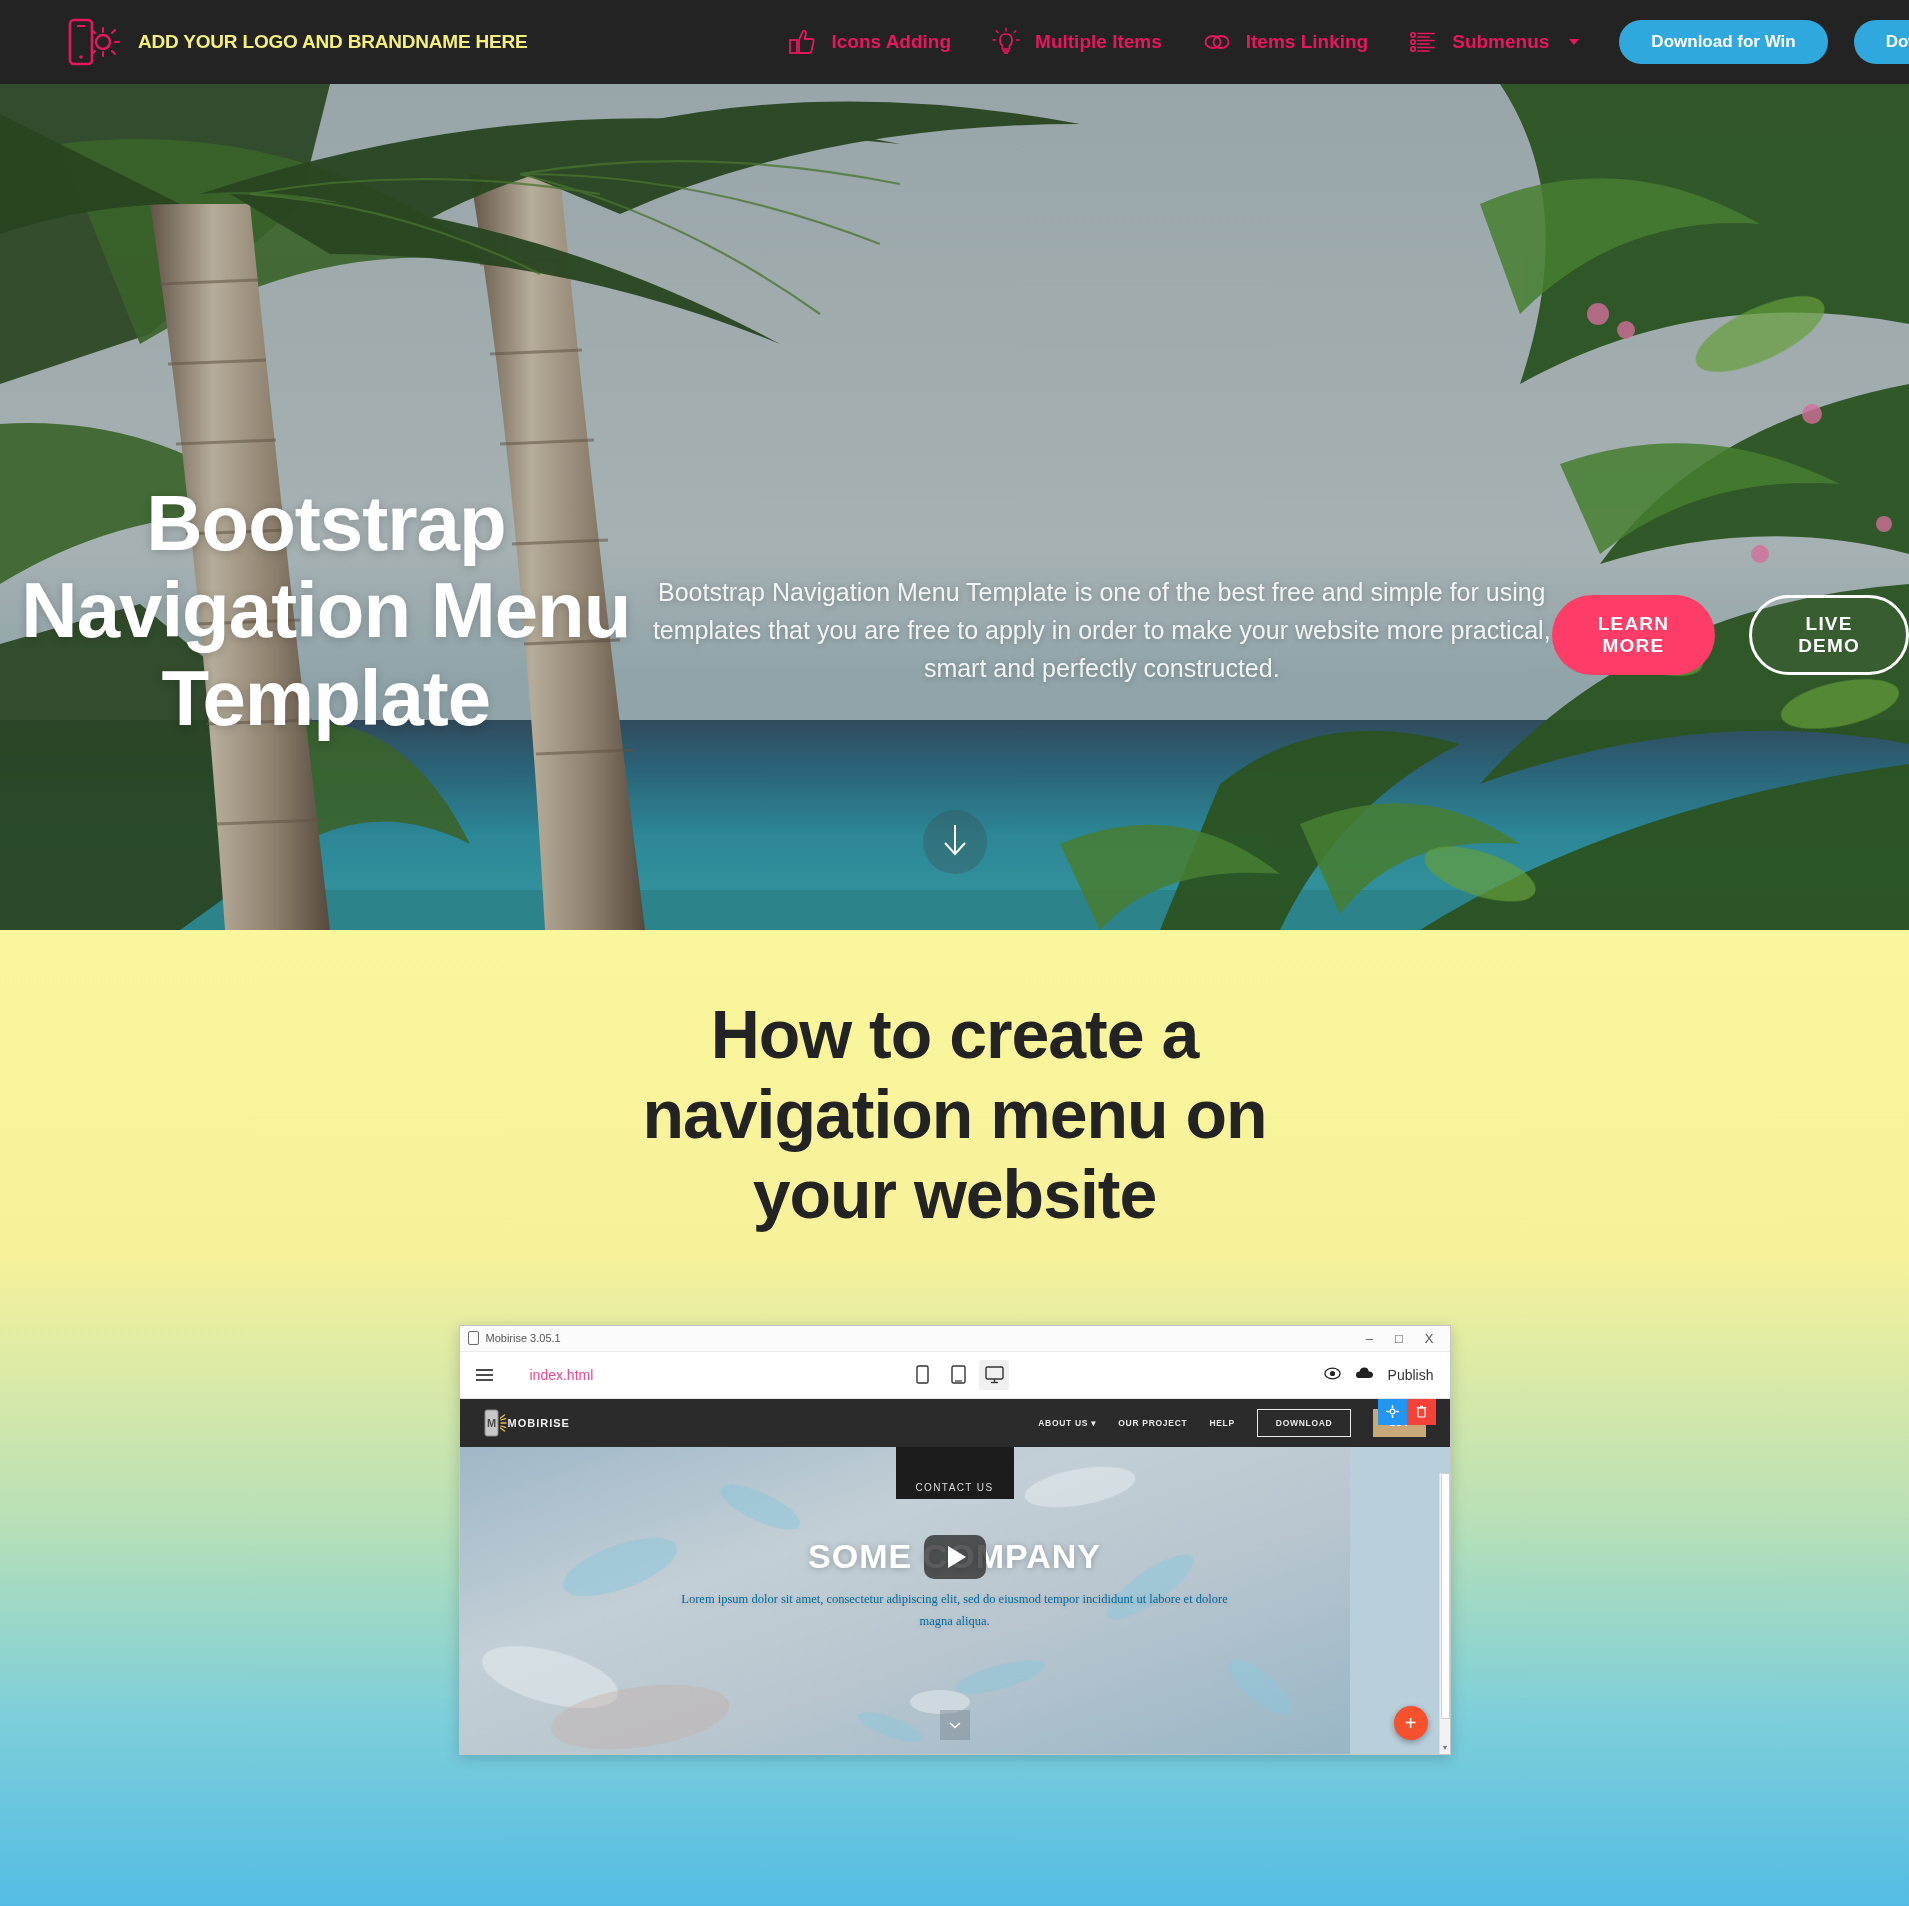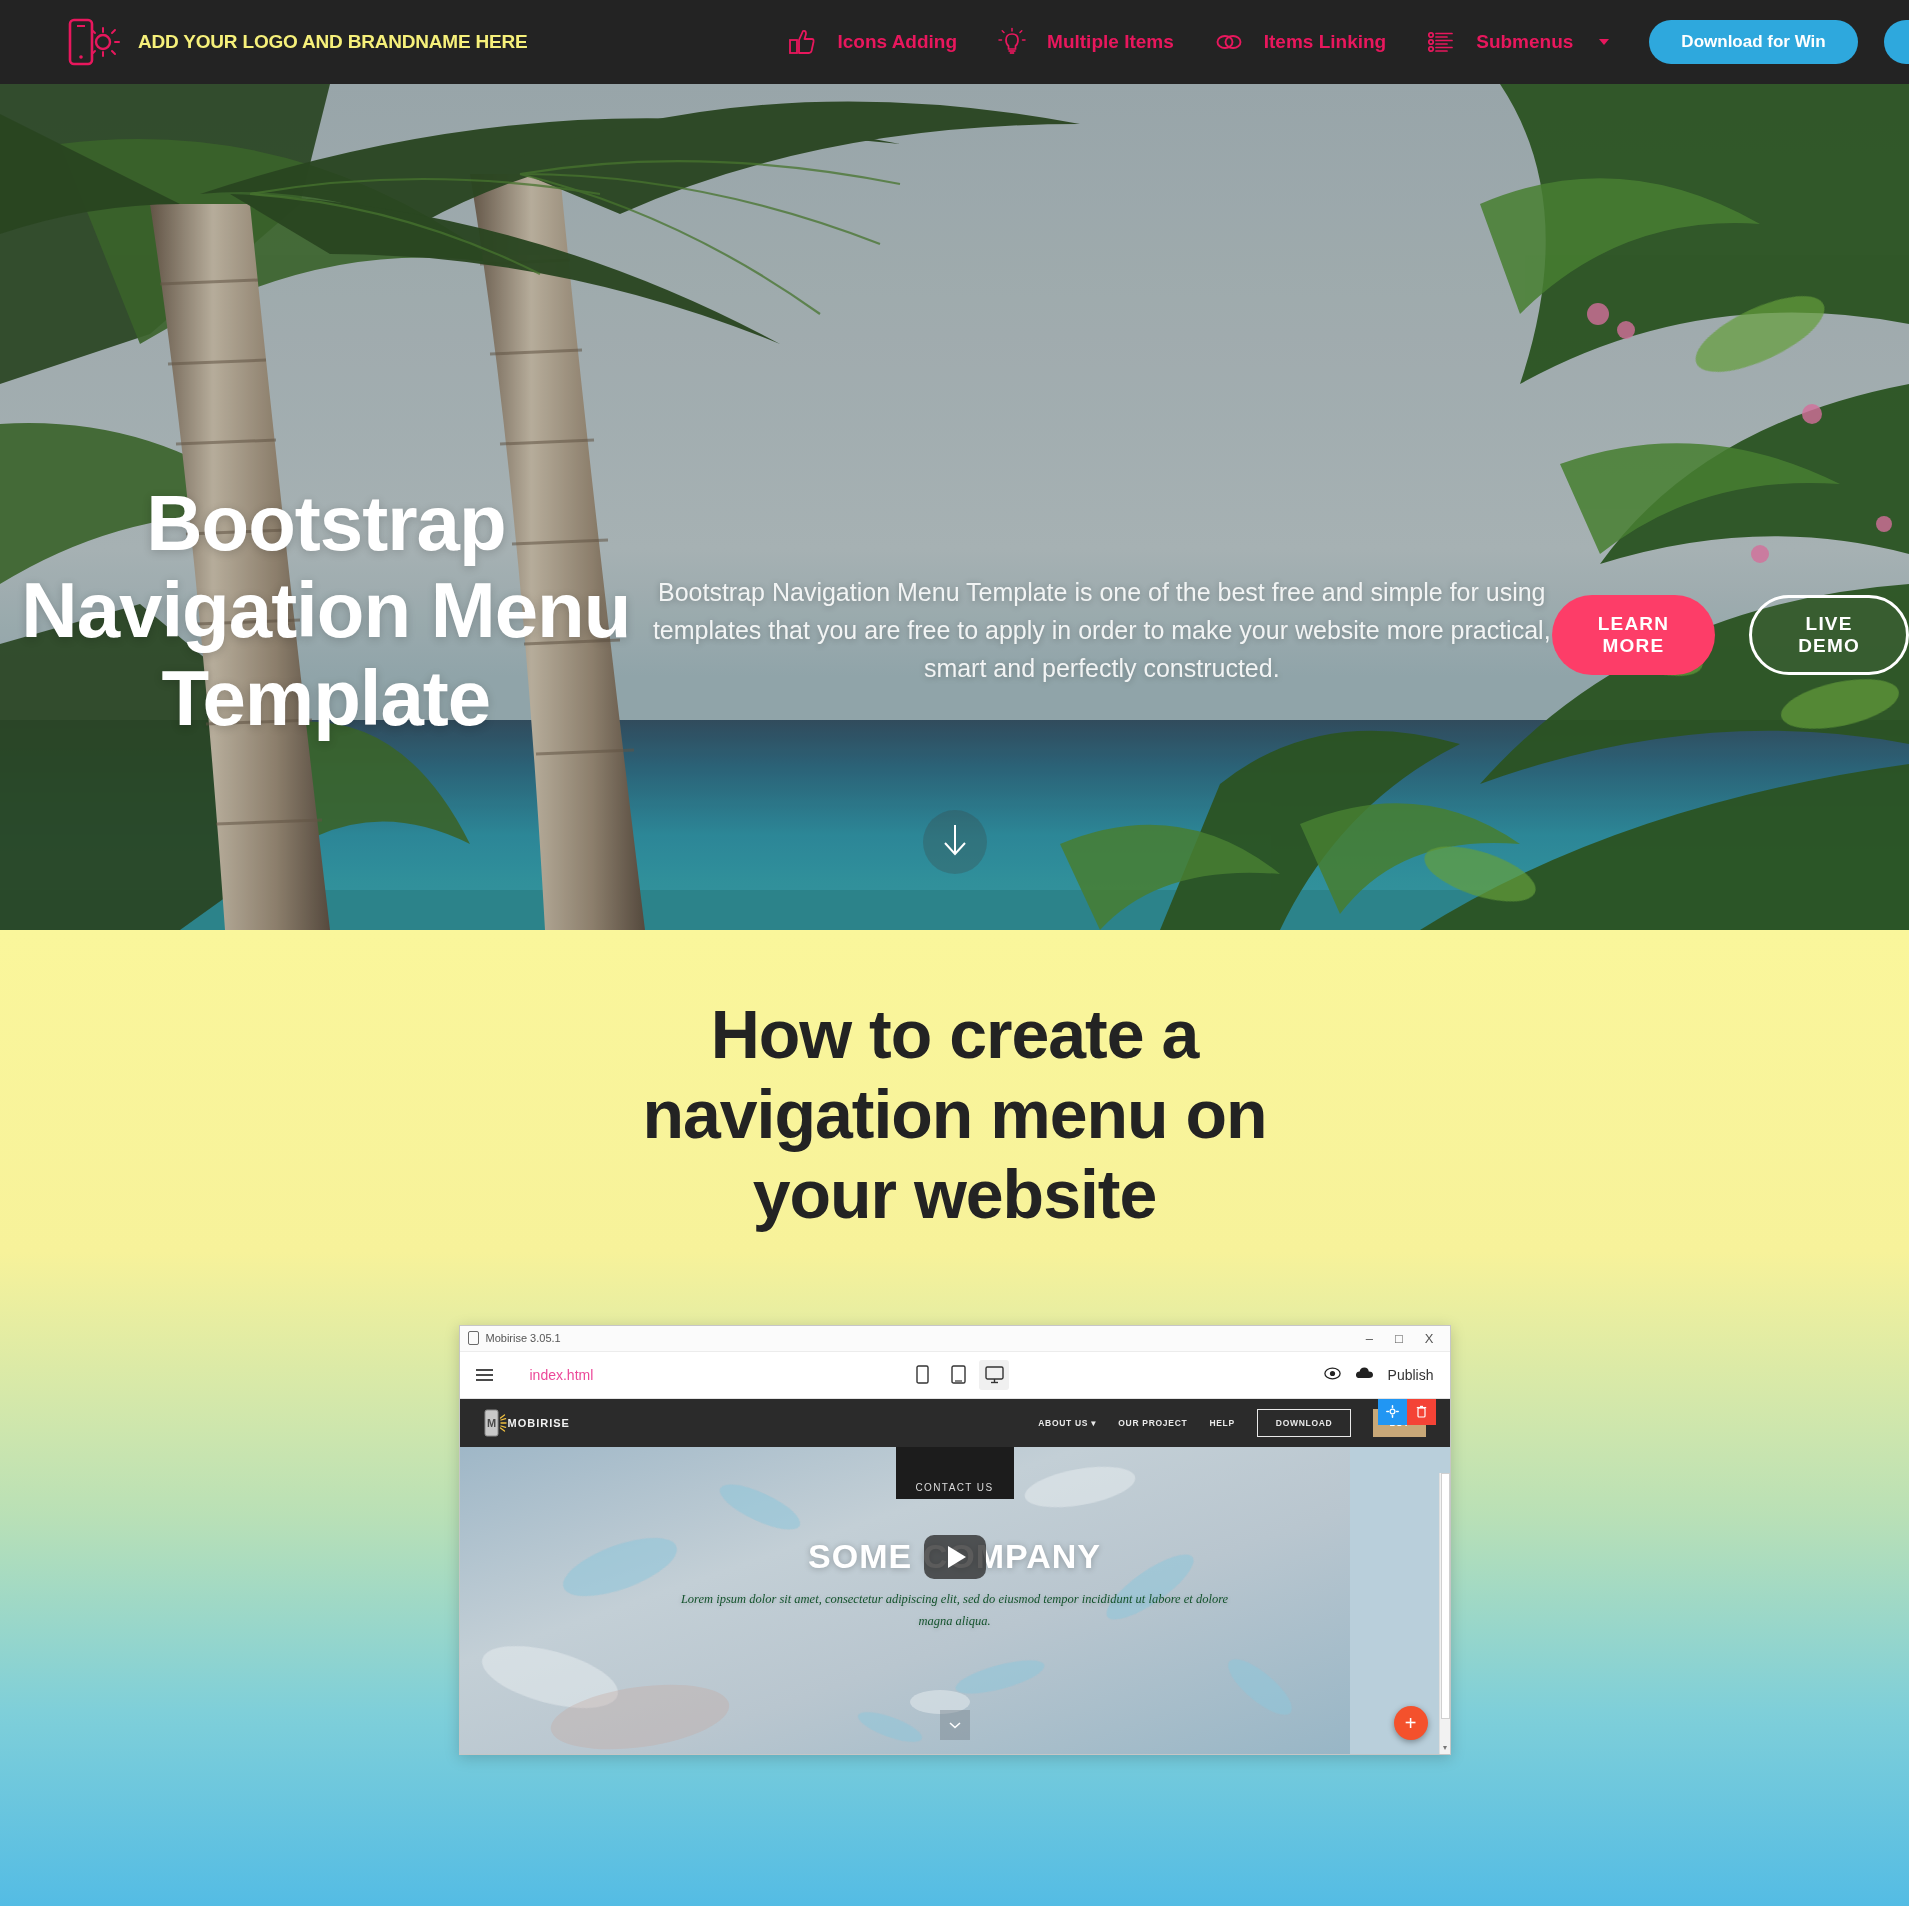--- a/index.html
+++ b/index.html
@@ -38,21 +38,21 @@
   .nav-links {
     display: flex;
     align-items: center;
     gap: 0px;
     margin-left: 240px;
     flex: 1 1 auto;
   }
   .nav-item {
     display: flex;
     align-items: center;
-    gap: 20px;
+    gap: 14px;
     padding: 0 20px;
     color: #e8175d;
     font-size: 19px;
     font-weight: bold;
     white-space: nowrap;
     cursor: pointer;
     text-decoration: none;
   }
   .nav-item .ico { width: 30px; height: 30px; display: block; flex: 0 0 auto; }
   .caret {
@@ -241,22 +241,22 @@
   .mini-hero { position: relative; height: 307px; overflow: hidden; }
   .mini-hero-bg { position:absolute; inset: 0; }
   .mini-hero-inner {
     position: relative; z-index: 4; text-align: center; padding-top: 90px;
   }
   .mini-hero-title {
     color: #fff; font-size: 34px; font-weight: bold; letter-spacing: 1px;
     text-shadow: 0 1px 6px rgba(0,0,0,0.25);
   }
   .mini-hero-text {
-    color: #14532d; font-size: 12.5px; line-height: 1.8; margin-top: 12px;
-    font-family: "Liberation Serif", serif; font-style: italic;
+    color: #0369a1; font-size: 12.5px; line-height: 1.8; margin-top: 12px;
+    font-family: "Liberation Serif", serif; 
     max-width: 580px; margin-left: auto; margin-right: auto;
     text-shadow: 0 1px 5px rgba(0,0,0,0.2);
   }
   .play-btn {
     position: absolute; left: 50%; top: 88px; transform: translateX(-50%);
     width: 62px; height: 44px; border-radius: 10px;
     background: rgba(45,45,45,0.78);
     display: flex; align-items: center; justify-content: center;
     z-index: 9; cursor: pointer;
   }

